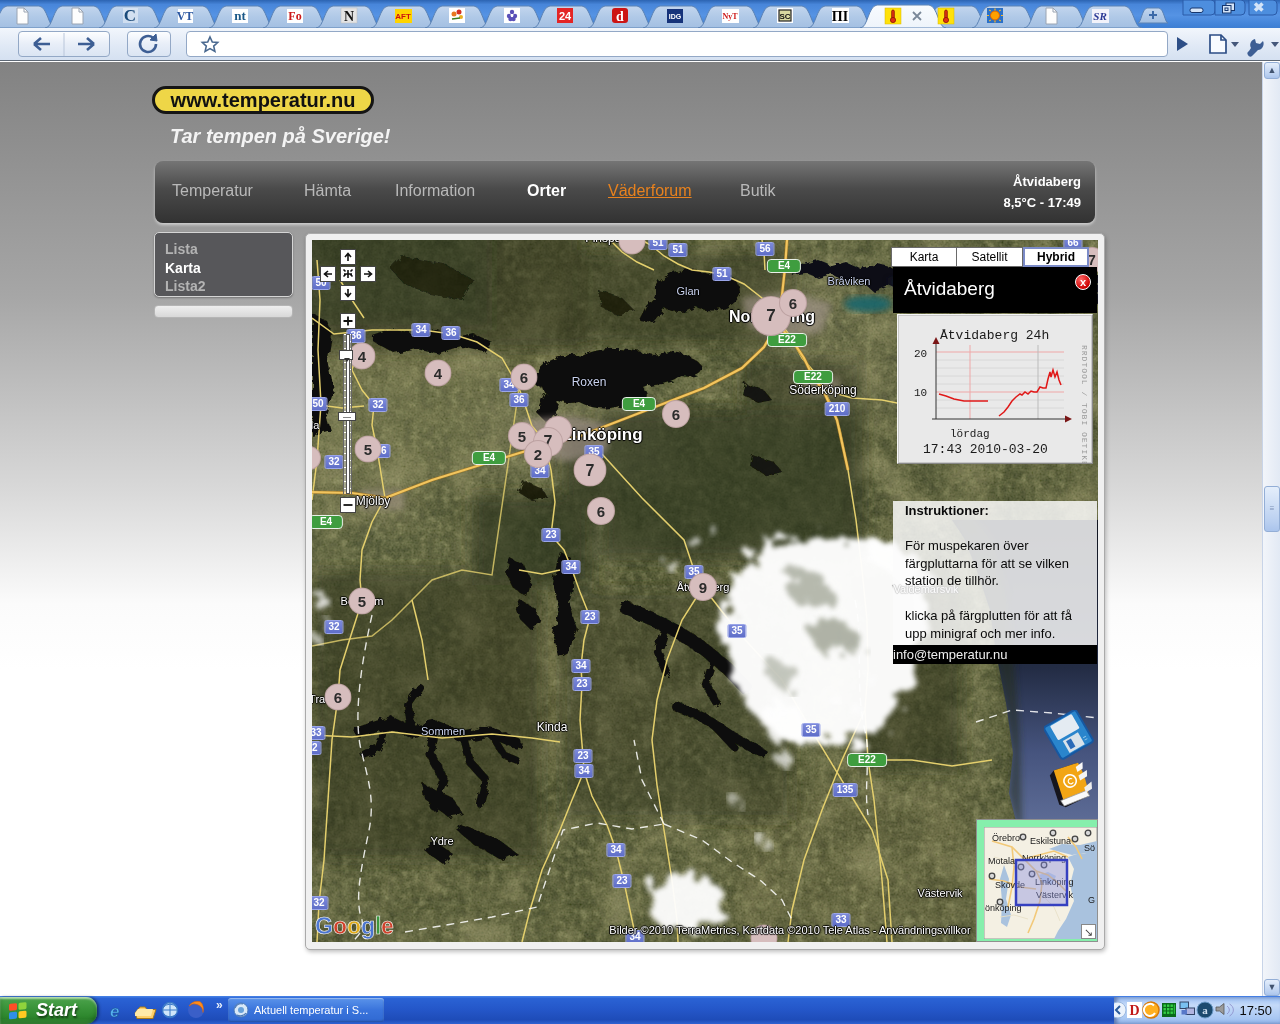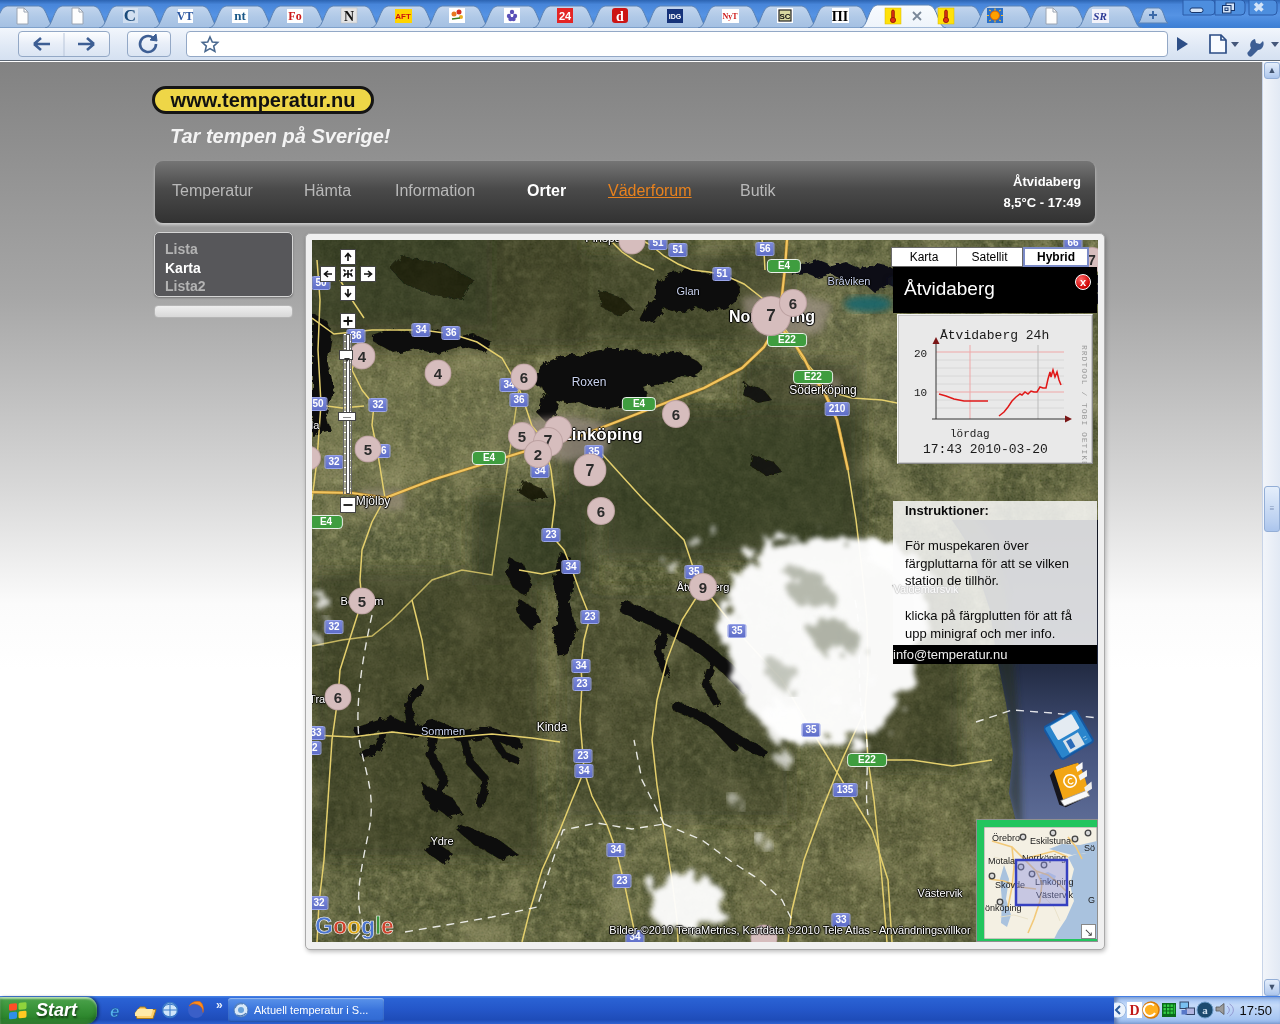--- a/index.html
+++ b/index.html
@@ -43,21 +43,21 @@
 #mtype{position:absolute;left:579px;top:7px;height:20px;z-index:7;display:flex}
 #mtype div{width:66px;height:20px;background:#fff;border:1px solid #6a6a6a;font-size:12px;text-align:center;line-height:18px;color:#000}
 #gpanel{position:absolute;left:581px;top:27px;width:204px;height:397px;z-index:8}
 #gtitle{position:absolute;left:0;top:0;width:204px;height:46px;background:#000;color:#fff;font-size:19px}
 #gclose{position:absolute;right:6px;top:7px;width:16px;height:16px;border-radius:50%;background:radial-gradient(circle at 35% 30%,#f66,#c00 70%);border:1px solid #fff;color:#fff;font-size:11px;font-weight:bold;text-align:center;line-height:15px}
 #graphbox{position:absolute;left:4px;top:47px;width:196px;height:150px;background:#e9e9e9;border:1px solid #f8f8f8;border-right-color:#888;border-bottom-color:#888;box-shadow:inset 0 0 0 1px #c8c8c8}
 #iconrow{position:absolute;left:0;top:198px;width:204px;height:36px;background:#a6a6a6}
 #tempbox{position:absolute;right:0;top:0;width:62px;height:36px;background:#000;color:#fff;font-size:18px;text-align:center;line-height:36px}
 #instr{position:absolute;left:0;top:234px;width:204px;height:144px;background:rgba(252,252,252,0.84);color:#0a0a0a;font-size:13px;line-height:17.5px;padding:1px 0 0 12px}
 #infobar{position:absolute;left:0;top:378px;width:204px;height:19px;background:#000;color:#eee;font-size:13px;text-align:left;line-height:19px}
-#minimap{position:absolute;left:664px;top:579px;width:122px;height:123px;background:#22c55e;border:1px solid #909090;z-index:6}
+#minimap{position:absolute;left:664px;top:579px;width:122px;height:123px;background:#86efac;border:1px solid #909090;z-index:6}
 </style></head>
 <body>
 <div id="stage">
 
 <div id="frame">
 <svg width="1280" height="28" xmlns="http://www.w3.org/2000/svg">
 <defs>
 <linearGradient id="tabg" x1="0" y1="0" x2="0" y2="1">
 <stop offset="0" stop-color="#c3d6ee"></stop>
             <stop offset="0.5" stop-color="#b0c9e7"></stop>

